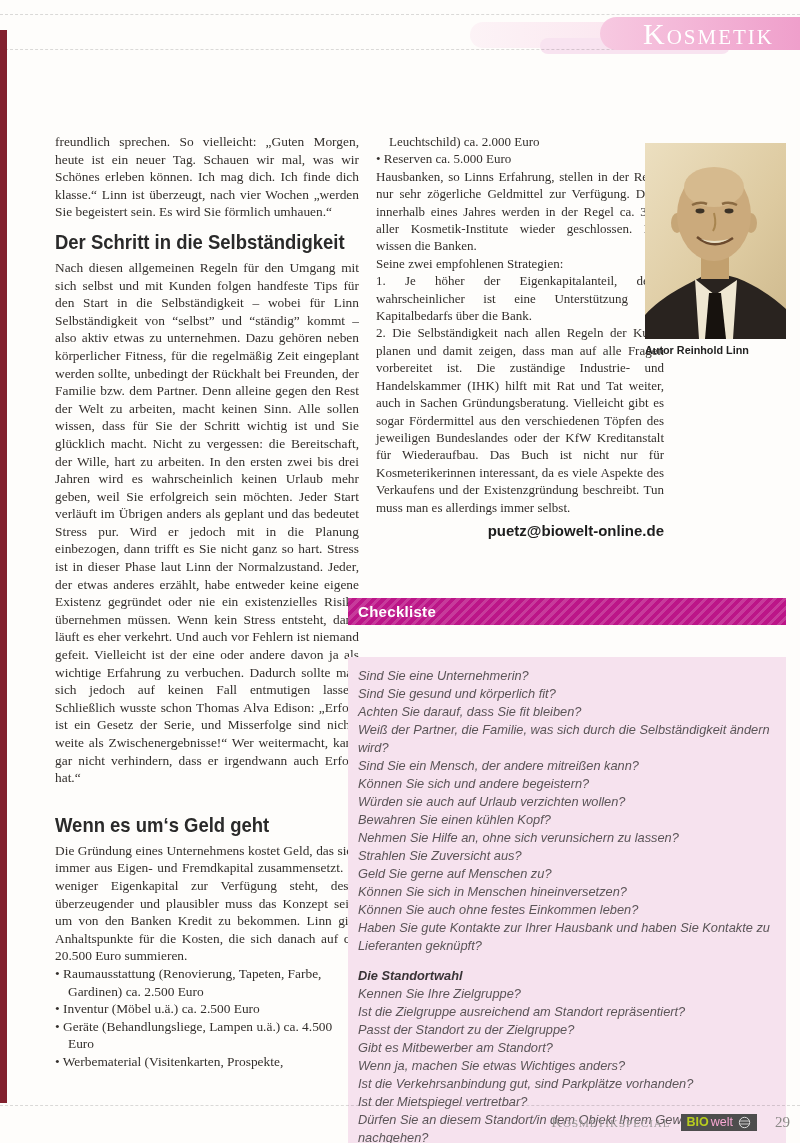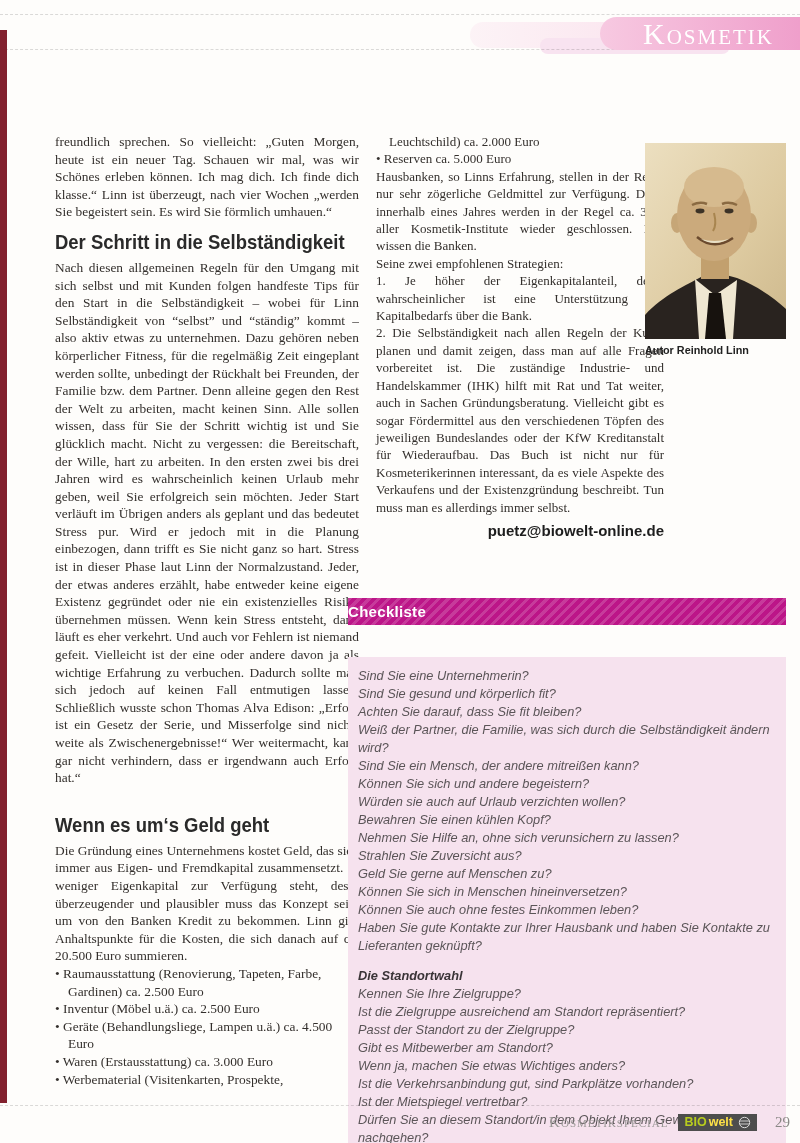--- a/index.html
+++ b/index.html
@@ -46,36 +46,36 @@
   .photo{position:absolute;left:645px;top:143px;width:141px;height:196px;}
   .photo svg{display:block;}
   .photo-caption{position:absolute;left:645px;top:344px;width:145px;
                  font-family:"Liberation Sans",sans-serif;font-weight:700;font-size:11.5px;
                  color:#222;transform:scaleX(0.94);transform-origin:left center;}
 
   
   .checklist{position:absolute;left:348px;top:598px;width:438px;}
   .checklist-header{height:27px;background:#bc1588;
       background-image:repeating-linear-gradient(135deg,rgba(255,255,255,0.16) 0 3px,rgba(255,255,255,0) 3px 7px);
-      display:flex;align-items:center;box-sizing:border-box;}
+      display:flex;align-items:center;padding-left:10px;box-sizing:border-box;}
   .checklist-header span{color:#fff;font-family:"Liberation Sans",sans-serif;font-weight:700;
       font-size:15px;letter-spacing:0.3px;}
   .checklist-body{background:#f6e2ee;padding:10px 12px 10px 10px;margin-top:32px;}
   .q{font-family:"Liberation Sans",sans-serif;font-style:italic;color:#5b5558;
      font-size:12.8px;line-height:18px;}
   .q.subhead{font-weight:700;color:#3a3437;margin-top:12px;}
 
   
   .footer{position:absolute;top:1114px;right:10px;display:flex;align-items:center;gap:10px;}
   .footer-label{font-family:"Liberation Serif",serif;font-variant:small-caps;color:#9a9896;
                 font-size:15px;letter-spacing:1px;}
   .badge{background:#4d4d4d;color:#fff;display:inline-flex;align-items:center;gap:2px;
          padding:2px 6px;font-family:"Liberation Sans",sans-serif;font-size:12.5px;line-height:1;}
   .badge .bio{color:#b8cc1e;font-weight:700;}
-  .badge .welt{color:#fde047;font-weight:700;}
+  .badge .welt{color:#f9a8d4;font-weight:400;}
   .badge svg{margin-left:3px;}
   .page-num{font-family:"Liberation Serif",serif;color:#8a8886;font-size:15px;margin-left:8px;}
 </style>
 </head>
 <body>
 
 <div class="rule rule-top1"></div>
 <div class="banner-soft"></div>
 <div class="banner-soft2"></div>
 <div class="rule rule-top2"></div>
@@ -87,21 +87,20 @@
 <div class="col col-left">
   <p class="body-text">freundlich sprechen. So vielleicht: „Guten Morgen, heute ist ein neuer Tag. Schauen wir mal, was wir Schönes erleben können. Ich mag dich. Ich finde dich klasse.“ Linn ist überzeugt, nach vier Wochen „werden Sie begeistert sein. Es wird Sie förmlich umhauen.“</p>
   <h2 class="headline h1">Der Schritt in die Selbständigkeit</h2>
   <p class="body-text">Nach diesen allgemeinen Regeln für den Umgang mit sich selbst und mit Kunden folgen handfeste Tips für den Start in die Selbständigkeit – wobei für Linn Selbständigkeit von “selbst” und “ständig” kommt – also aktiv etwas zu unternehmen. Dazu gehören neben körperlicher Fitness, für die regelmäßig Zeit eingeplant werden sollte, unbedingt der Rückhalt bei Freunden, der Familie bzw. dem Partner. Denn alleine gegen den Rest der Welt zu arbeiten, macht keinen Sinn. Alle sollen wissen, dass für Sie der Schritt wichtig ist und Sie glücklich macht. Nicht zu vergessen: die Bereitschaft, der Wille, hart zu arbeiten. In den ersten zwei bis drei Jahren wird es wahrscheinlich keinen Urlaub mehr geben, weil Sie erfolgreich sein möchten. Jeder Start verläuft im Übrigen anders als geplant und das bedeutet Stress pur. Wird er jedoch mit in die Planung einbezogen, dann trifft es Sie nicht ganz so hart. Stress ist in dieser Phase laut Linn der Normalzustand. Jeder, der etwas anderes erzählt, habe entweder keine eigene Existenz gegründet oder nie ein existenzielles Risiko übernehmen müssen. Wenn kein Stress entsteht, dann läuft es eher verkehrt. Und auch vor Fehlern ist niemand gefeit. Vielleicht ist der eine oder andere davon ja als wichtige Erfahrung zu verbuchen. Dadurch sollte man sich jedoch auf keinen Fall entmutigen lassen. Schließlich wusste schon Thomas Alva Edison: „Erfolg ist ein Gesetz der Serie, und Misserfolge sind nichts weite als Zwischenergebnisse!“ Wer weitermacht, kann gar nicht verhindern, dass er irgendwann auch Erfolg hat.“</p>
   <h2 class="headline h2">Wenn es um‘s Geld geht</h2>
   <p class="body-text">Die Gründung eines Unternehmens kostet Geld, das sich immer aus Eigen- und Fremdkapital zusammensetzt. Je weniger Eigenkapital zur Verfügung steht, desto überzeugender und plausibler muss das Konzept sein, um von den Banken Kredit zu bekommen. Linn gibt Anhaltspunkte für die Kosten, die sich danach auf ca. 20.500 Euro summieren.</p>
   <ul class="bullets">
     <li>Raumausstattung (Renovierung, Tapeten, Farbe, Gardinen) ca. 2.500 Euro</li>
     <li>Inventur (Möbel u.ä.) ca. 2.500 Euro</li>
     <li>Geräte (Behandlungsliege, Lampen u.ä.) ca. 4.500 Euro</li>
-    <li>Waren (Erstausstattung) ca. 3.000 Euro</li>
     <li>Werbematerial (Visitenkarten, Prospekte,</li>
   </ul>
 </div>
 
 <div class="col col-right">
   <p class="body-text" style="text-align:left;padding-left:13px;">Leuchtschild) ca. 2.000 Euro</p>
   <ul class="bullets">
     <li>Reserven ca. 5.000 Euro</li>
   </ul>
   <p class="body-text">Hausbanken, so Linns Erfahrung, stellen in der Regel nur sehr zögerliche Geldmittel zur Verfügung. Denn innerhalb eines Jahres werden in der Regel ca. 33% aller Kosmetik-Institute wieder geschlossen. Das wissen die Banken.</p>

